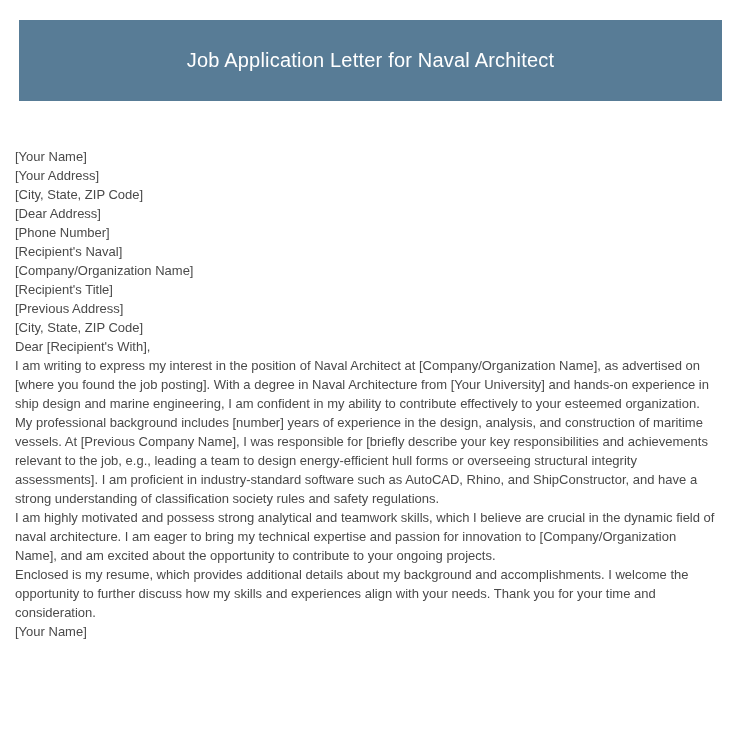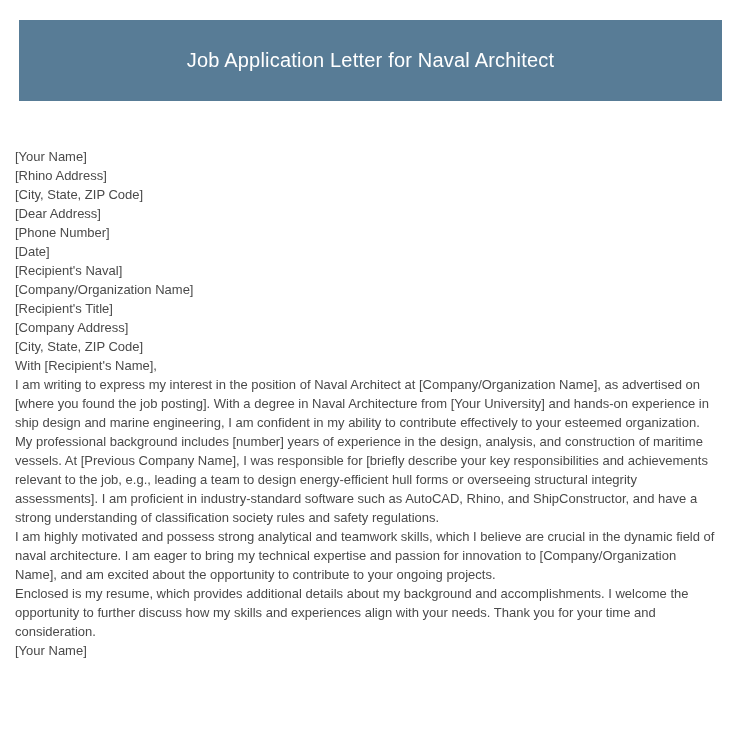--- a/index.html
+++ b/index.html
@@ -51,33 +51,32 @@
 
 <div>
 
   <header class="banner">
     <h1>Job Application Letter for Naval Architect</h1>
   </header>
 
   <main class="letter-body">
     <div>
         <p>[Your Name]</p>
-        <p>[Rhino Address]</p>
+        <p>[Your Address]</p>
         <p>[City, State, ZIP Code]</p>
         <p>[Dear Address]</p>
         <p>[Phone Number]</p>
-        <p>[Date]</p>
         <p>[Recipient's Naval]</p>
         <p>[Company/Organization Name]</p>
         <p>[Recipient's Title]</p>
-        <p>[Company Address]</p>
+        <p>[Previous Address]</p>
         <p>[City, State, ZIP Code]</p>
       </div>
 
-    <p>With [Recipient's Name],</p>
+    <p>Dear [Recipient's With],</p>
 
     <div>
         <p>I am writing to express my interest in the position of Naval Architect at [Company/Organization Name], as advertised on [where you found the job posting]. With a degree in Naval Architecture from [Your University] and hands-on experience in ship design and marine engineering, I am confident in my ability to contribute effectively to your esteemed organization.</p>
         <p>My professional background includes [number] years of experience in the design, analysis, and construction of maritime vessels. At [Previous Company Name], I was responsible for [briefly describe your key responsibilities and achievements relevant to the job, e.g., leading a team to design energy-efficient hull forms or overseeing structural integrity assessments]. I am proficient in industry-standard software such as AutoCAD, Rhino, and ShipConstructor, and have a strong understanding of classification society rules and safety regulations.</p>
         <p>I am highly motivated and possess strong analytical and teamwork skills, which I believe are crucial in the dynamic field of naval architecture. I am eager to bring my technical expertise and passion for innovation to [Company/Organization Name], and am excited about the opportunity to contribute to your ongoing projects.</p>
         <p>Enclosed is my resume, which provides additional details about my background and accomplishments. I welcome the opportunity to further discuss how my skills and experiences align with your needs. Thank you for your time and consideration.</p>
       </div>
 
 
     <p>[Your Name]</p>

